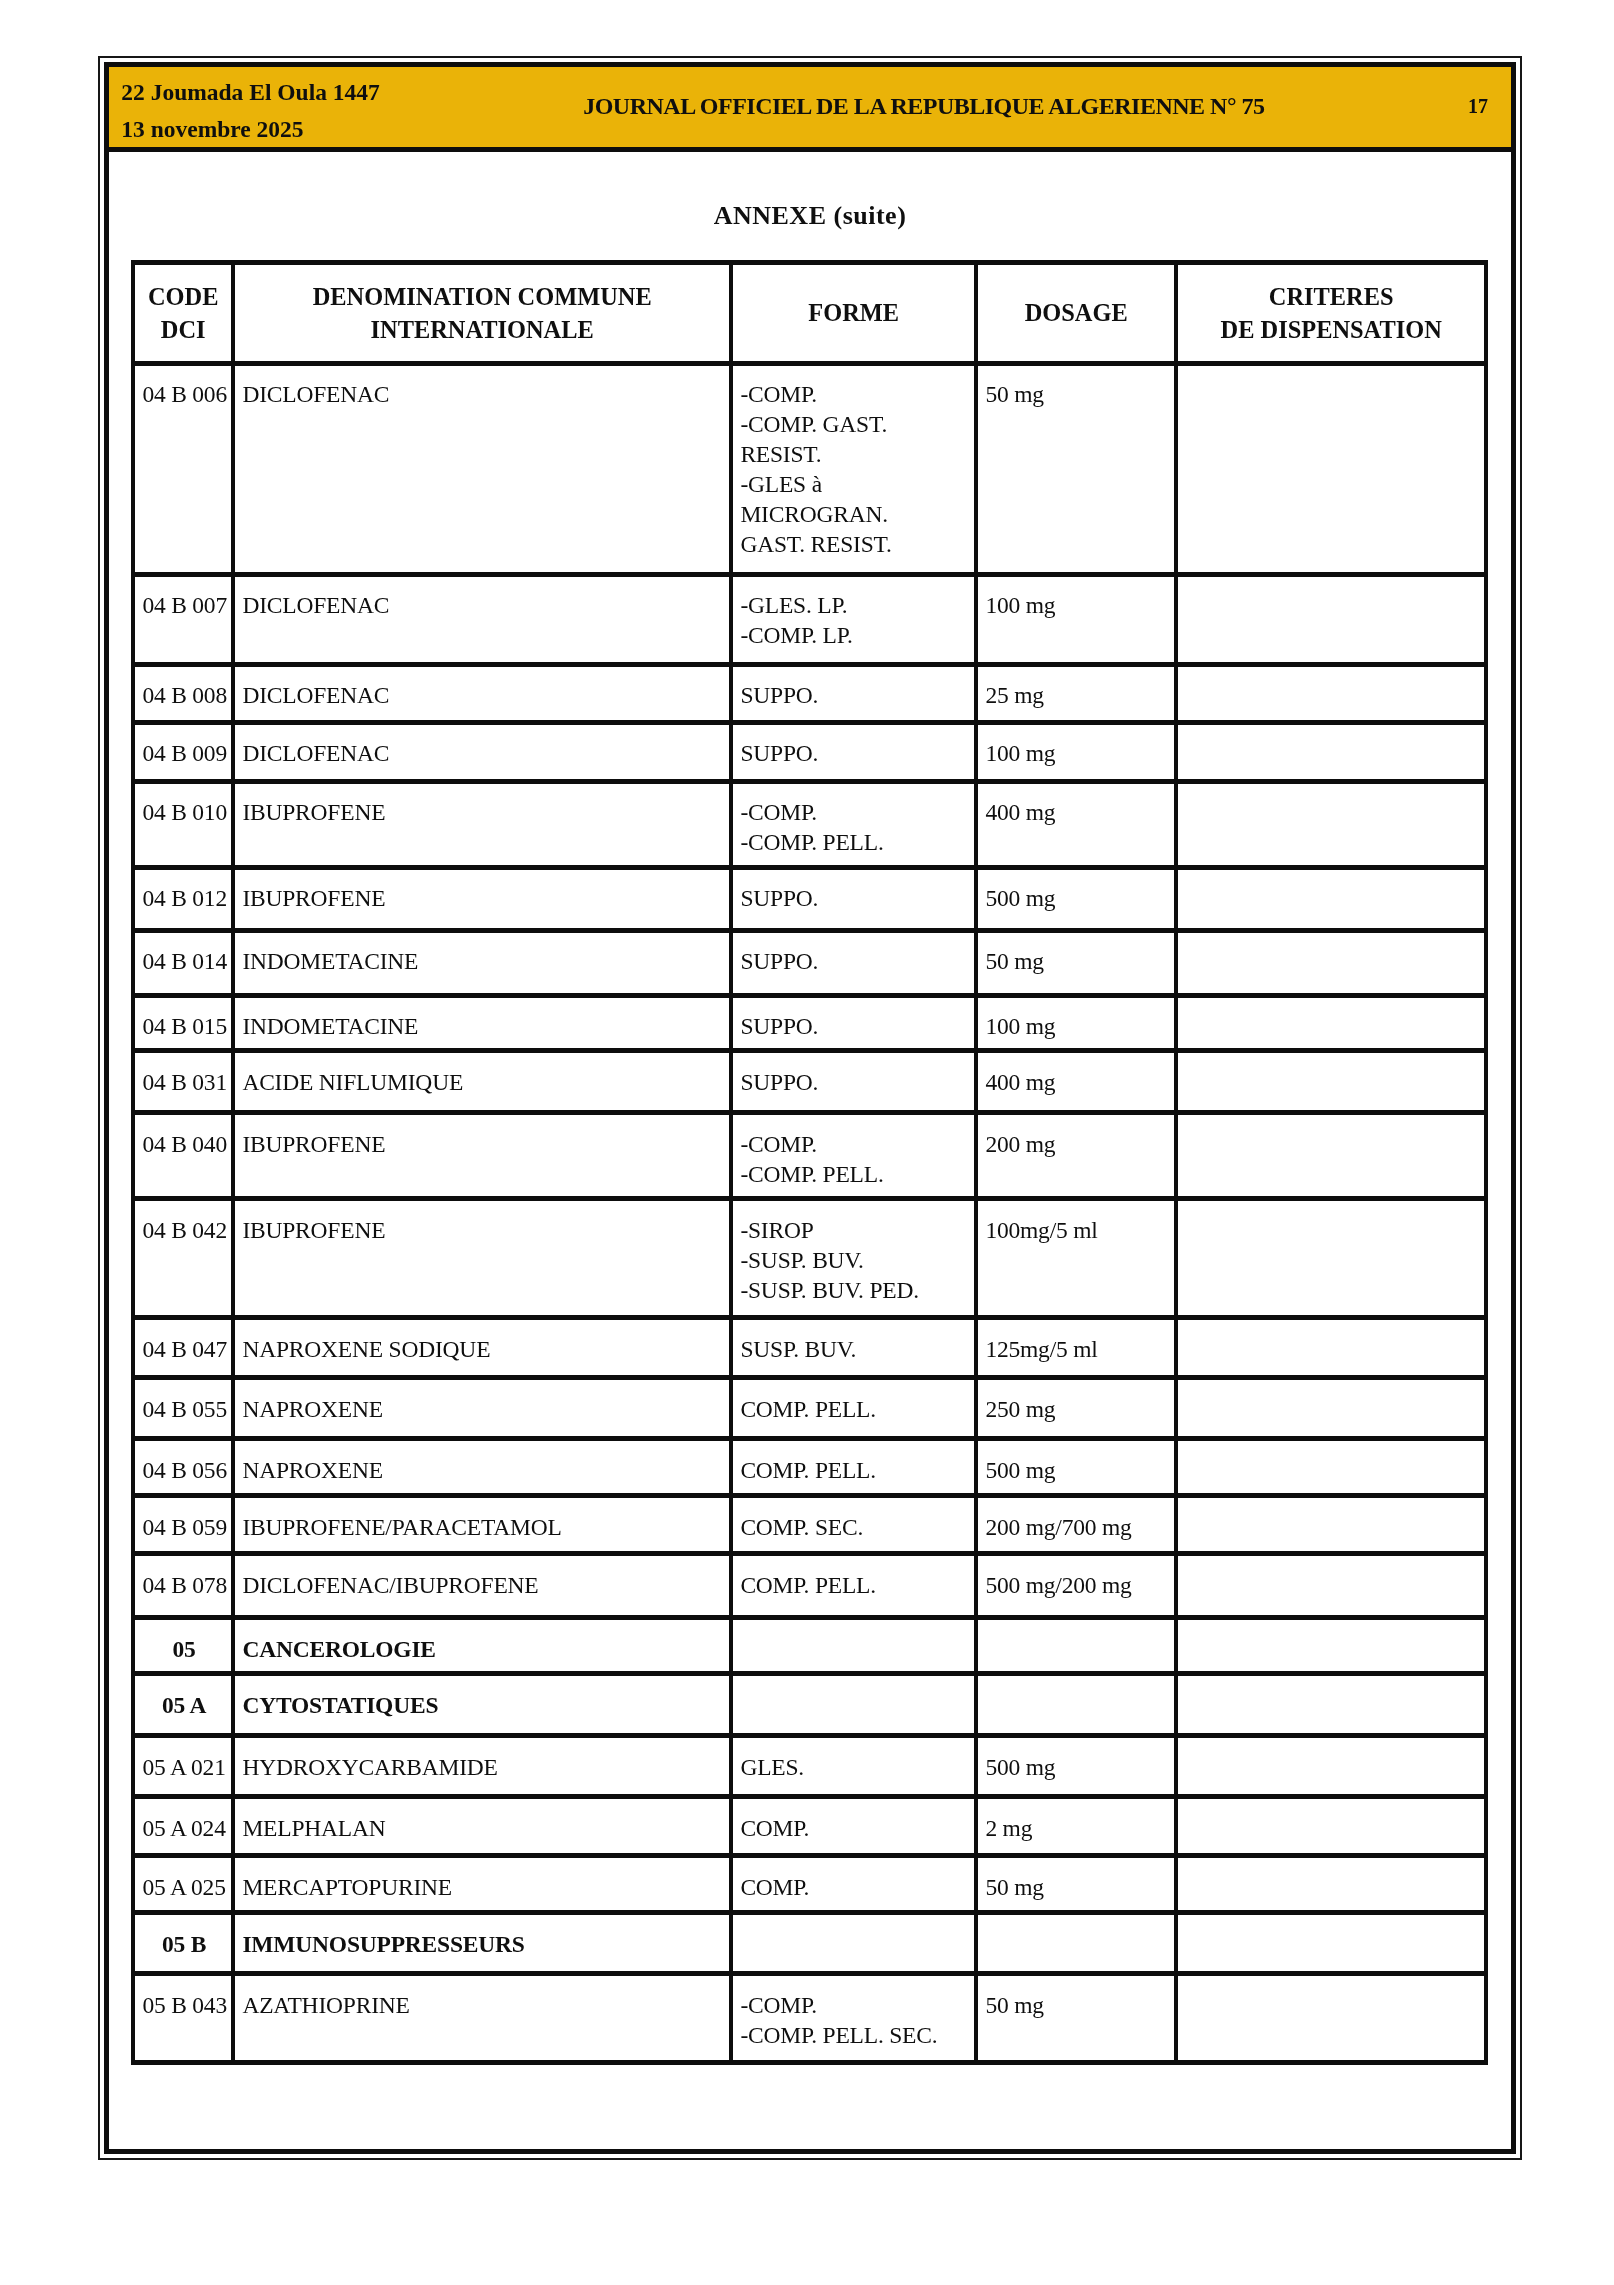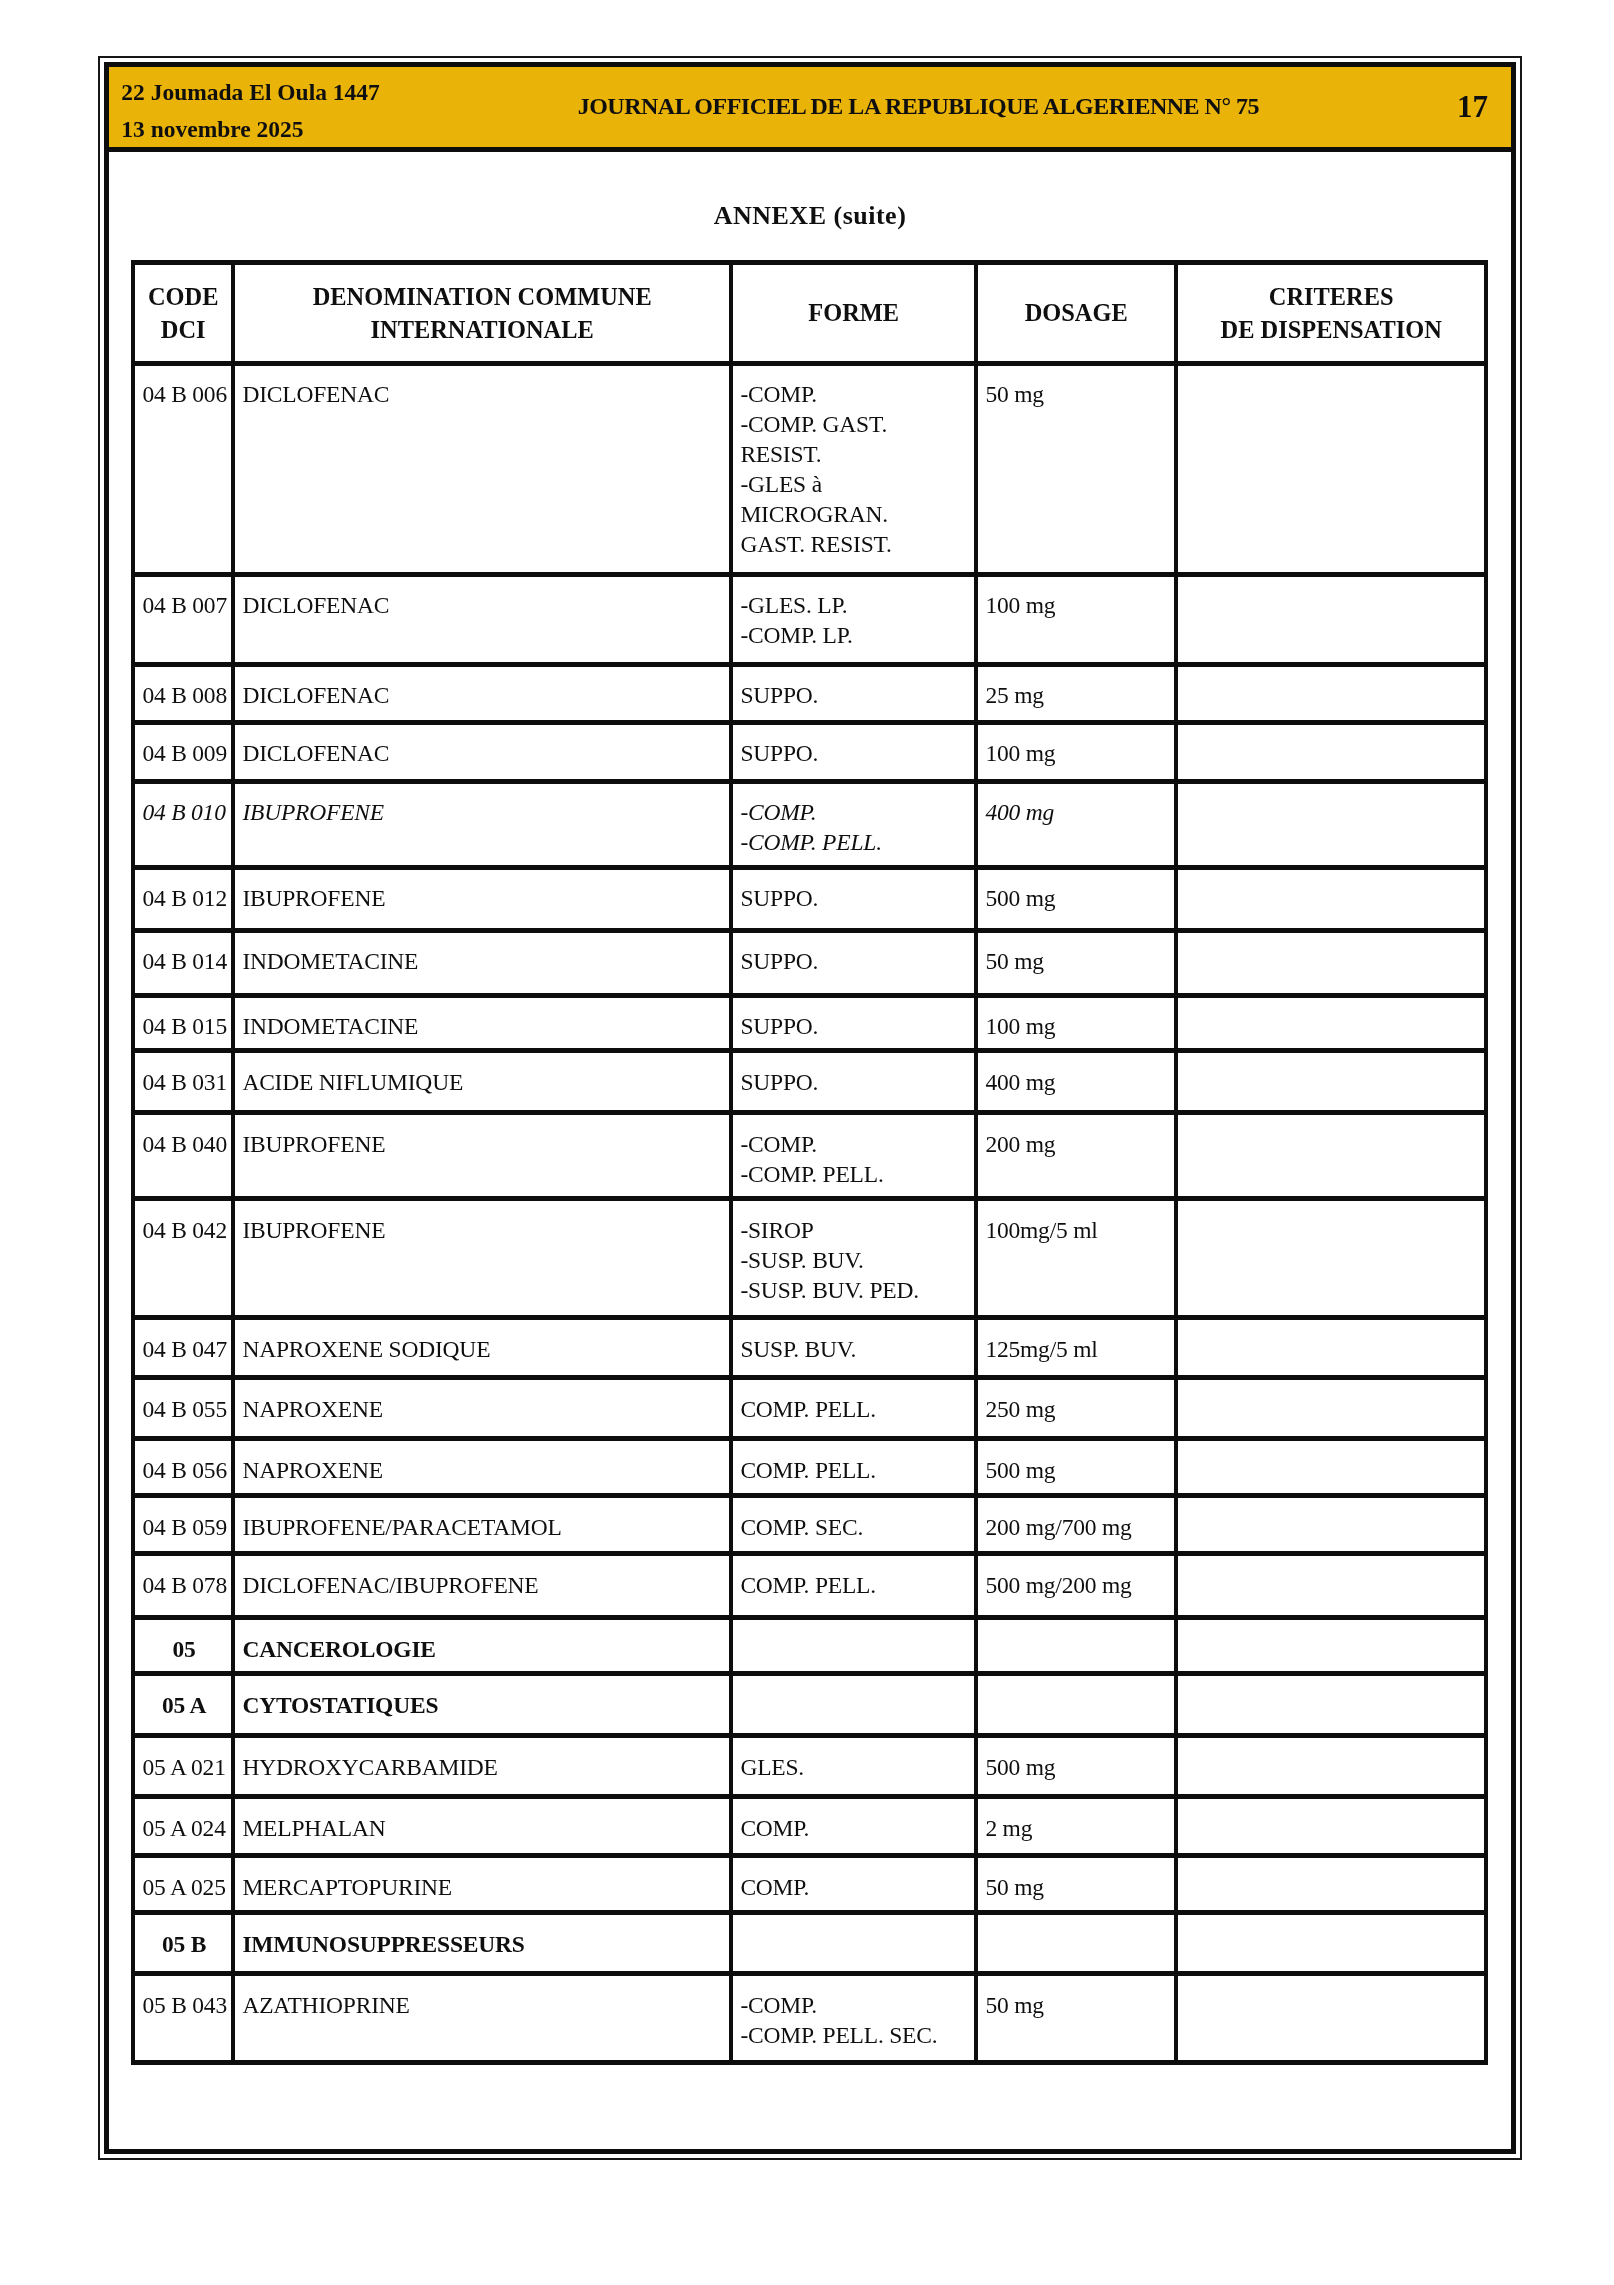--- a/index.html
+++ b/index.html
@@ -55,21 +55,21 @@
     min-width: 0;
   }
   .band .jtitle {
     font-weight: bold;
     font-size: 24px;
     letter-spacing: -0.5px;
     white-space: nowrap;
   }
   .band .pageno {
     font-weight: bold;
-    font-size: 31px;
+    font-size: 20px;
     padding-right: 23.5px;
     display: flex;
     align-items: center;
   }
   .annexe {
     text-align: center;
     font-size: 26px;
     font-weight: 600;
     margin-top: 49px;
     letter-spacing: 0.5px;
@@ -203,21 +203,21 @@
             </tr>
             <tr style="height: 59px;">
               <td class="code">04 B 009</td>
               <td class="dci">DICLOFENAC</td>
               <td class="forme">
                 <span class="forme-line">SUPPO.</span>
               </td>
               <td class="dosage">100 mg</td>
               <td class="criteres"></td>
             </tr>
-            <tr style="height: 86px; font-style: italic;">
+            <tr style="height: 86px;">
               <td class="code">04 B 010</td>
               <td class="dci">IBUPROFENE</td>
               <td class="forme">
                 <span class="forme-line">-COMP.</span>
                 <span class="forme-line">-COMP. PELL.</span>
               </td>
               <td class="dosage">400 mg</td>
               <td class="criteres"></td>
             </tr>
             <tr style="height: 63px;">

